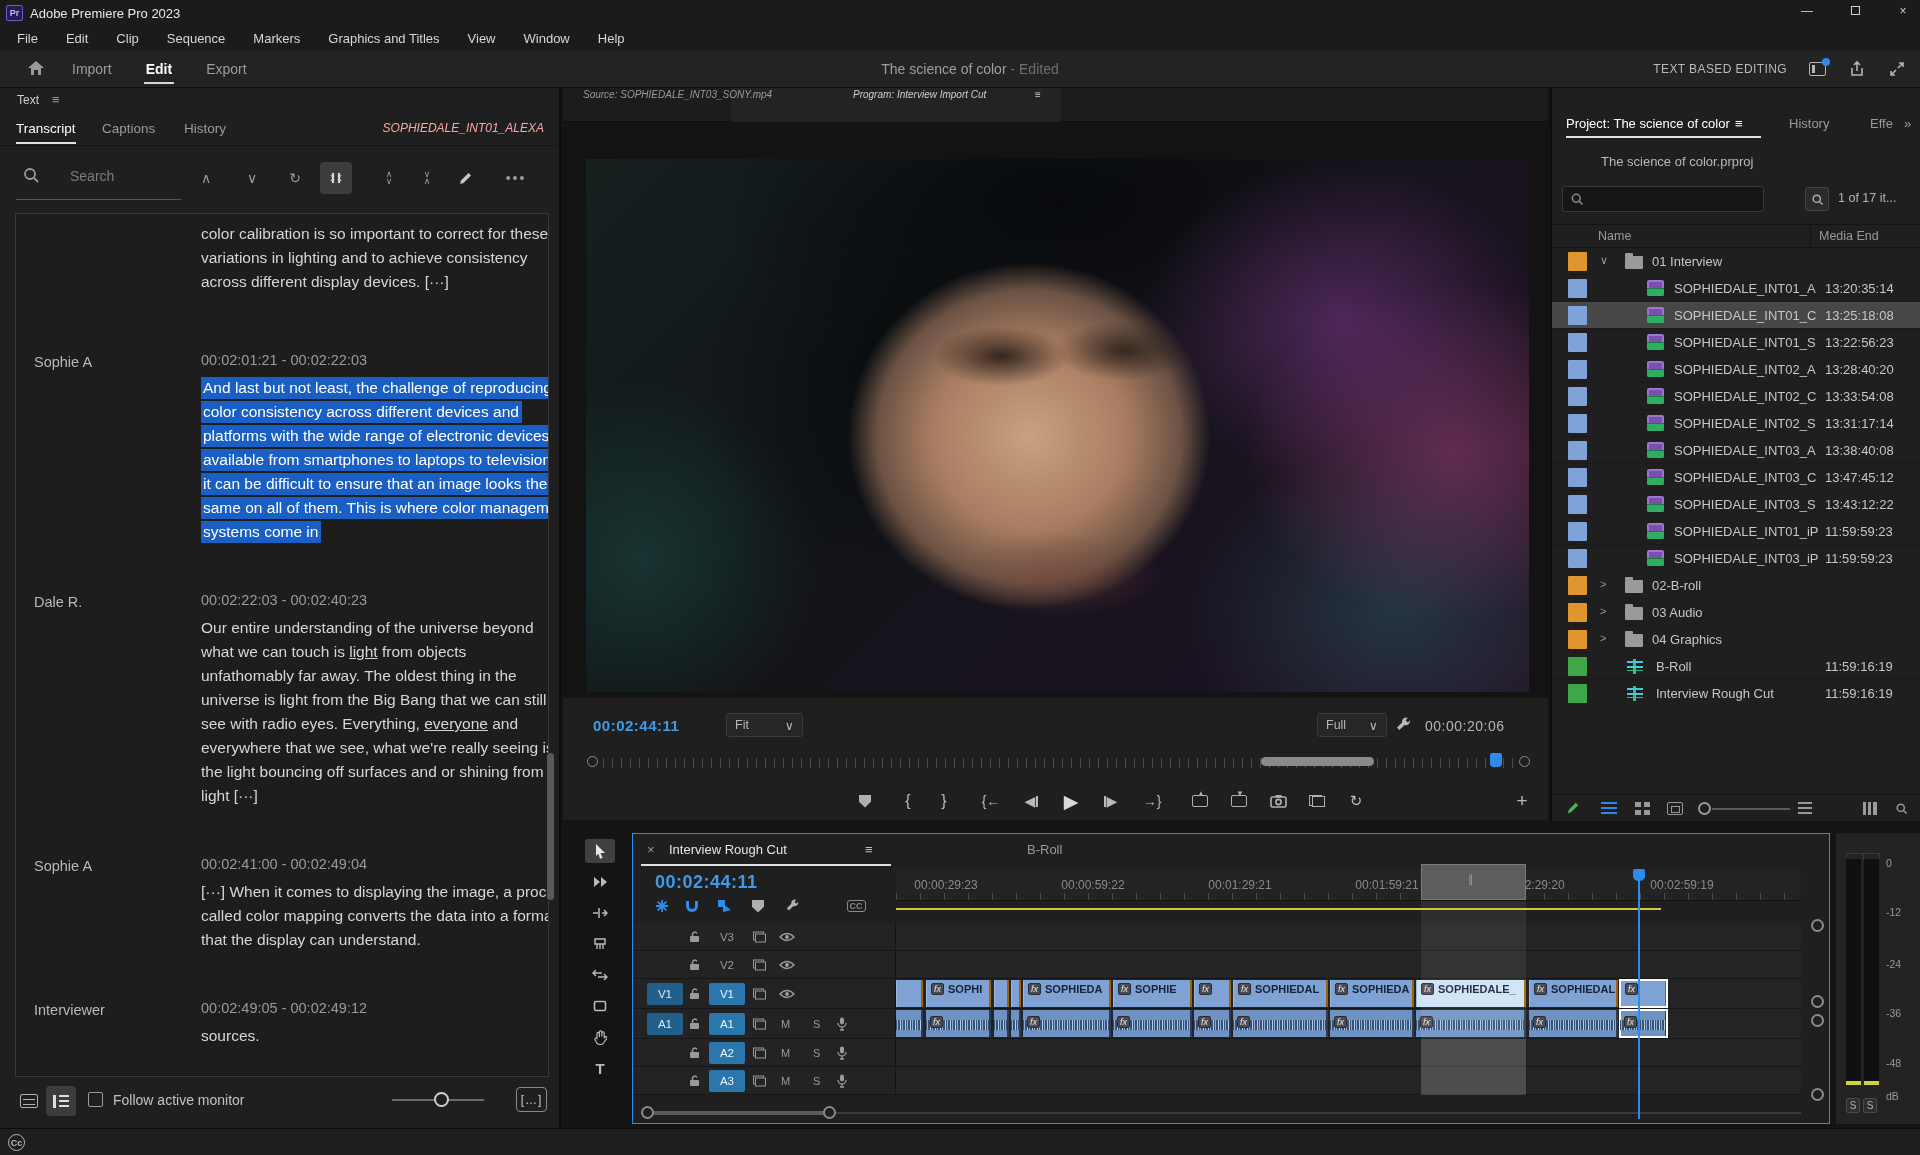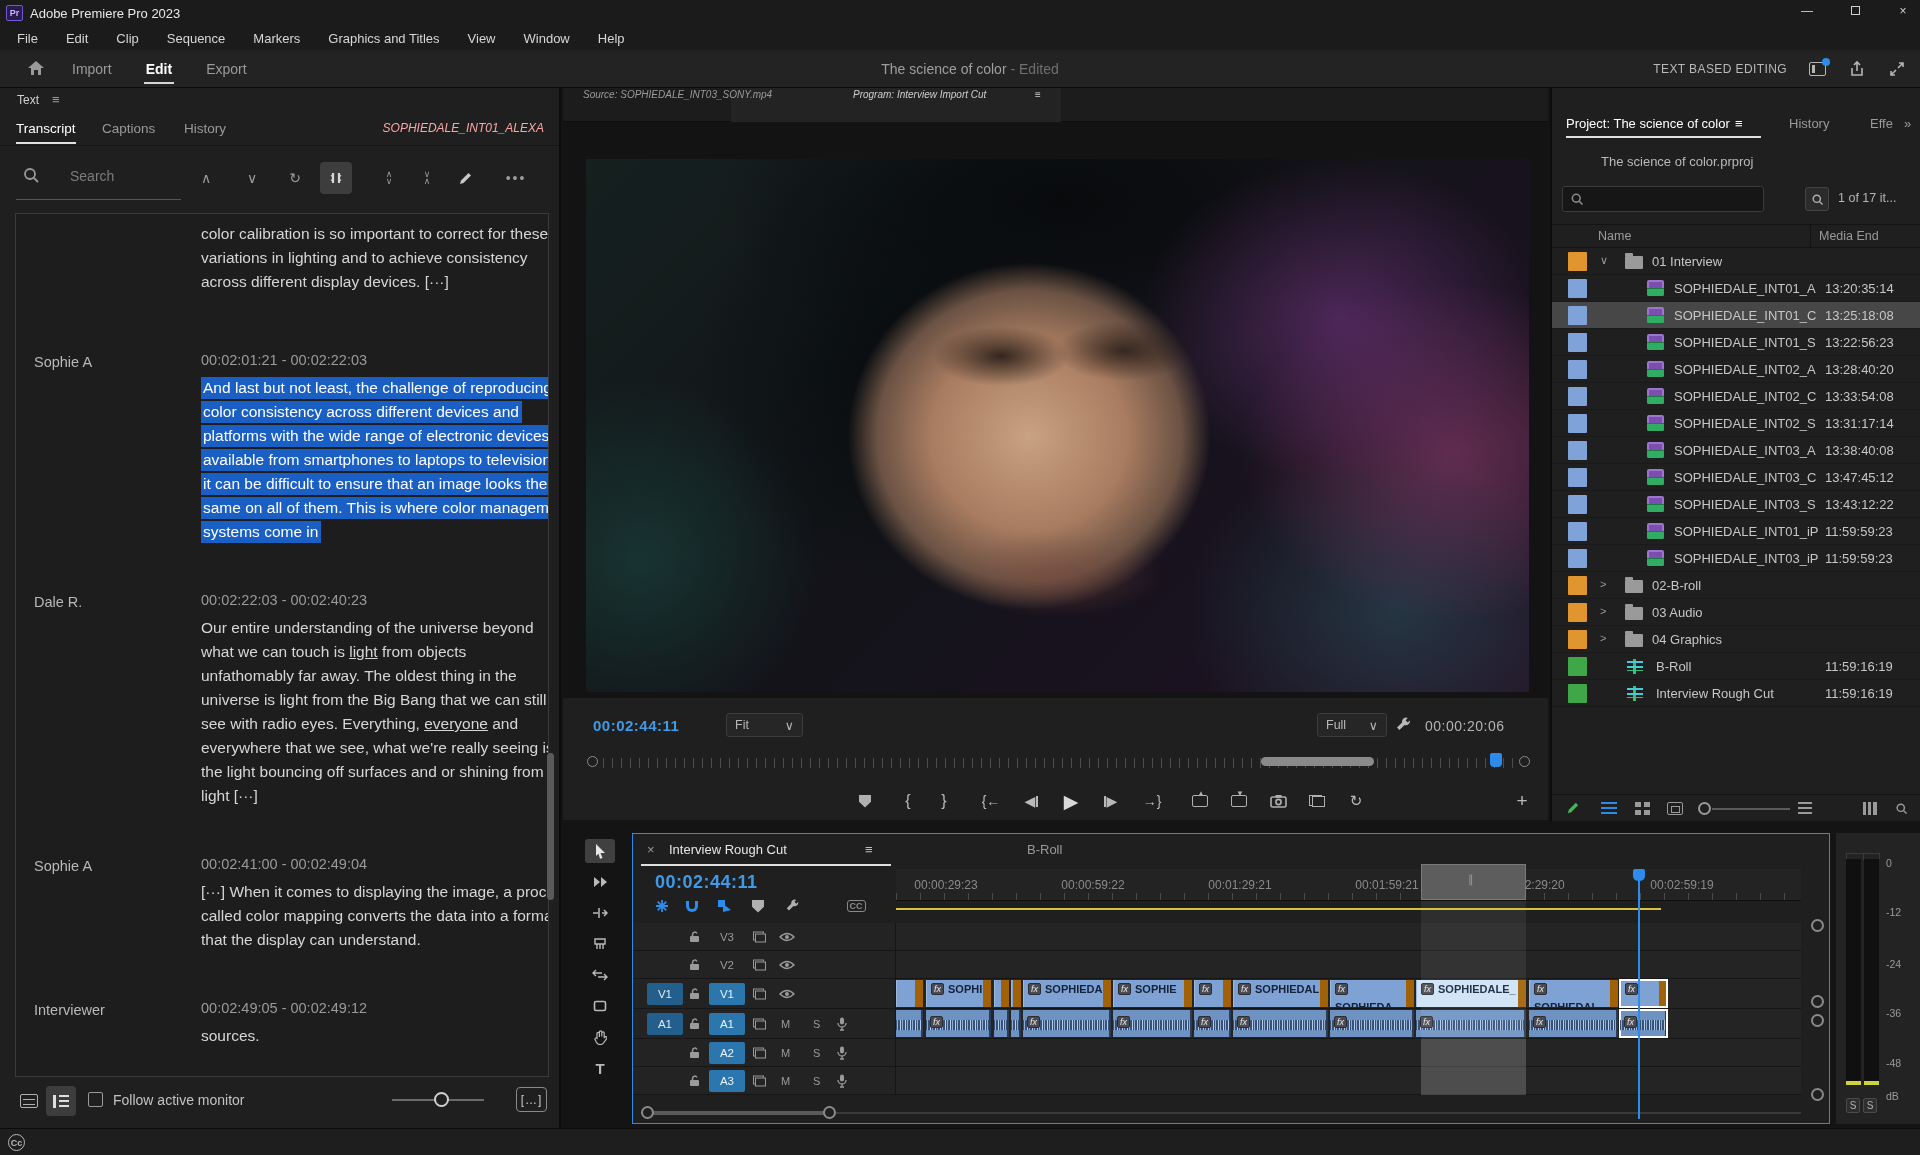--- a/index.html
+++ b/index.html
@@ -202,21 +202,21 @@
   .srcbox, .trkbox { position:absolute; top:50%; transform:translateY(-50%); height:22px; width:36px; border-radius:2px;
       font-size:11.5px; display:flex; align-items:center; justify-content:center; color:#dfeaf2; }
   .srcbox { left:14px; background:#235f8c; }
   .trkbox { left:76px; color:#9a9a9a; }
   .trkbox.blue { background:#2b76ad; color:#eaf3fa; }
   .hicon { position:absolute; top:50%; transform:translateY(-50%); display:flex; align-items:center; justify-content:center; }
   .ic-dblrect { position:relative; width:13px; height:11px; }
   .ic-dblrect::before { content:""; position:absolute; left:0; top:0; width:9px; height:7px; border:1.5px solid #9a9a9a; }
   .ic-dblrect::after { content:""; position:absolute; right:0; bottom:0; width:9px; height:7px; border:1.5px solid #9a9a9a; background:#232323; }
   .ms { font-size:11px; color:#9a9a9a; }
-  .clip { position:absolute; top:1px; bottom:1px; background:#7ea2d3; border-right:8px solid #a16207; border-left:1px solid #9db8da; overflow:hidden; z-index:2;}
+  .clip { position:absolute; top:1px; bottom:1px; background:#7ea2d3; border-right:2px solid #a16207; border-left:1px solid #9db8da; overflow:hidden; z-index:2;}
   .clip.light { background:#cfe4f6; }
   .clip.sel { outline:2px solid #ffffff; outline-offset:-1px; z-index:6;}
   .clip .fx { display:inline-block; margin:3px 0 0 4px; font-size:9px; font-style:italic; color:#e8e8e8; background:#4a4a52; border:1px solid #2c2c32; border-radius:2px; padding:0 2px; vertical-align:top; }
   .clip .cl { display:inline-block; margin:3px 0 0 4px; font-size:11px; font-weight:bold; color:#16213a; white-space:nowrap; vertical-align:top;}
   .aclip { position:absolute; top:1px; bottom:1px; background:#6e93c2; border-right:2px solid #2c3c56; overflow:hidden; z-index:2;}
   .aclip .wave { position:absolute; left:0; right:0; top:55%; height:36%; transform:translateY(-50%);
       background:repeating-linear-gradient(90deg, #34517a 0 1px, #8fadd4 1px 2px, #34517a 2px 4px, #b9cde6 4px 5px); }
   .aclip .fx { position:absolute; left:4px; top:45%; transform:translateY(-50%); font-size:9px; font-style:italic; color:#e8e8e8; background:#4a4a52; border:1px solid #2c2c32; border-radius:2px; padding:0 2px; z-index:2;}
   .aclip.sel { outline:2px solid #ffffff; outline-offset:-1px; z-index:6; }
   .tl-hscroll { position:absolute; left:8px; top:272px; width:1160px; height:14px; }

